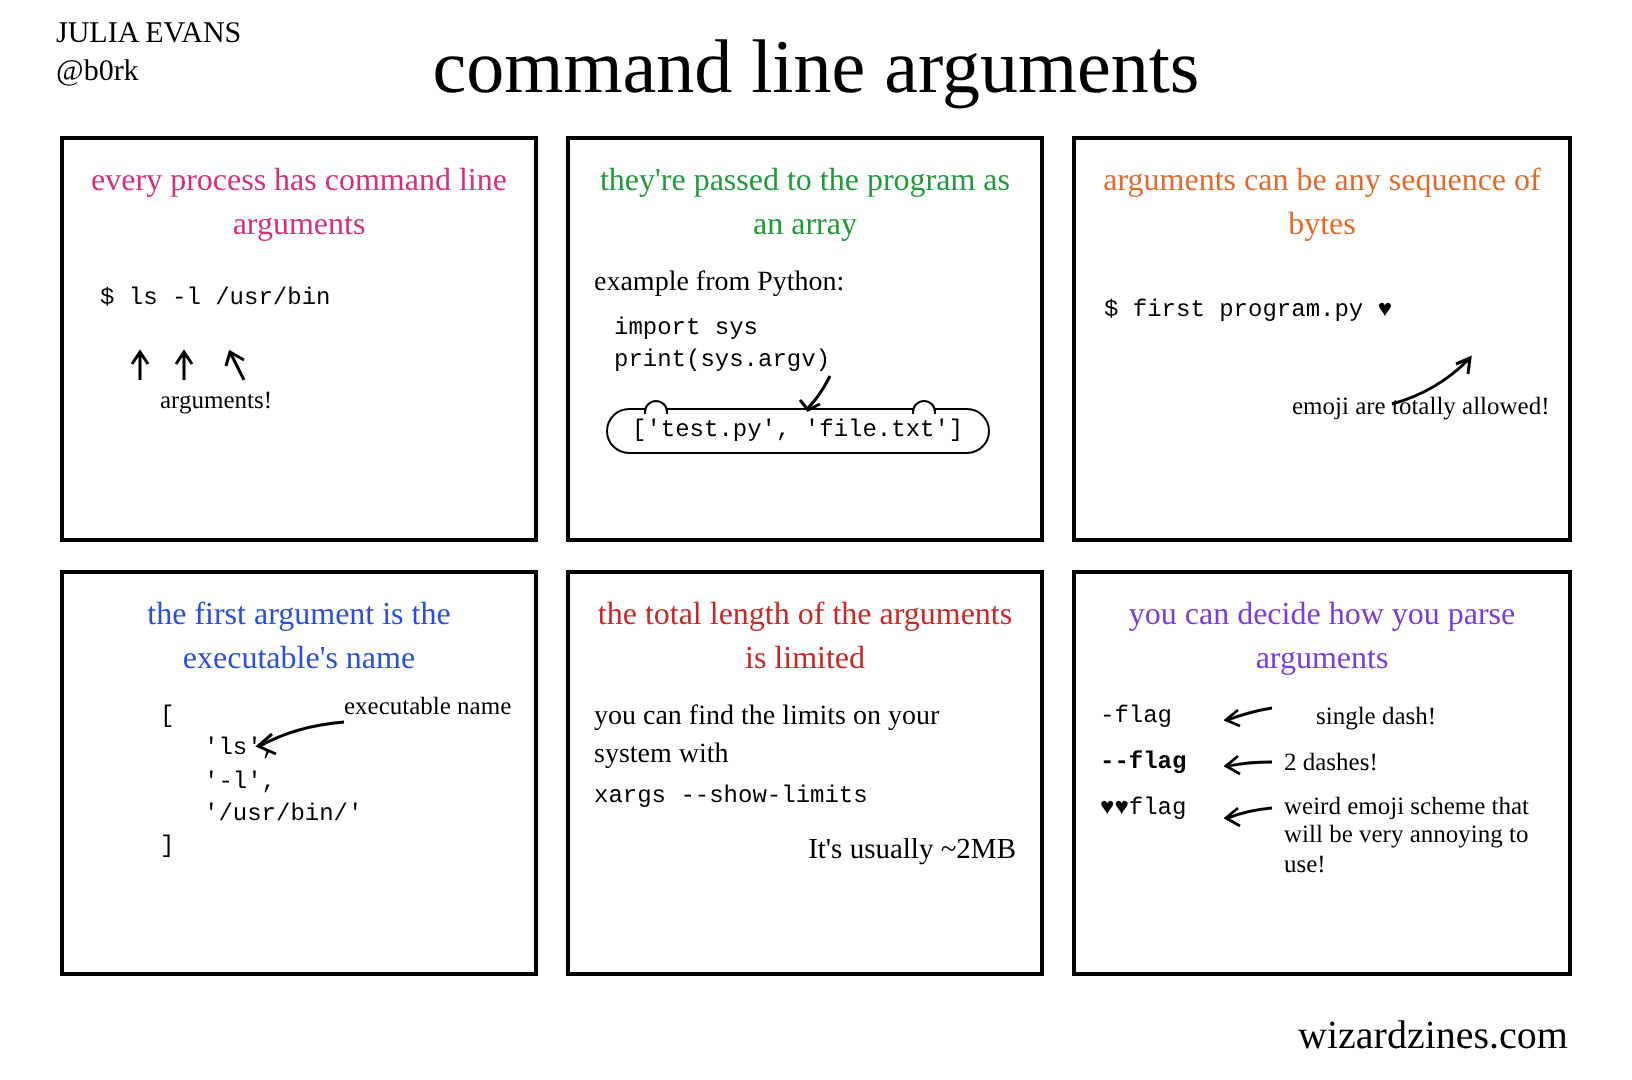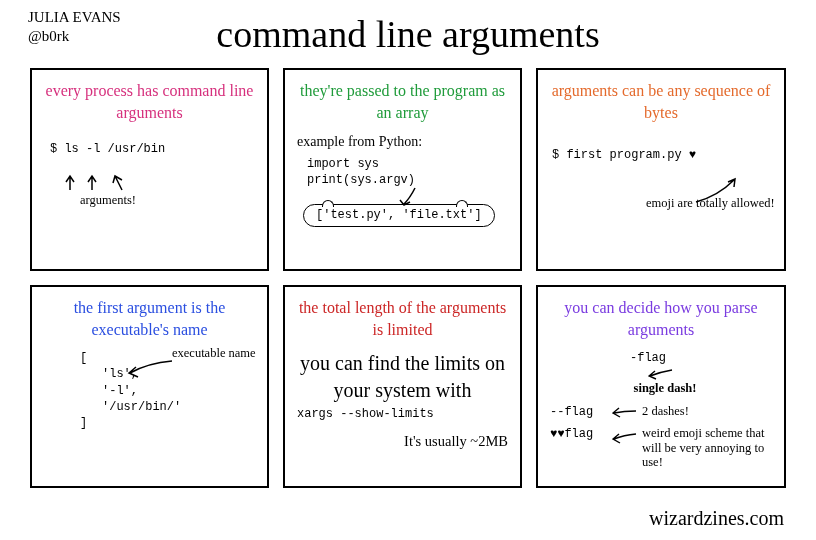--- a/index.html
+++ b/index.html
@@ -142,38 +142,38 @@
     <div class="mono" style="margin-left:58px;">'/usr/bin/'</div>
     <div class="mono" style="margin-left:36px;">]</div>
     <svg class="annot" style="top:72px; left:96px;" width="50" height="20">
       <path d="M44 2 Q20 4 2 14 M8 8 L1 14 L10 18" stroke="#000" fill="none" stroke-width="1.5"></path>
     </svg>
     <div class="small" style="position:absolute; top:60px; left:140px; line-height:1.1;">executable name</div>
   </div>
 
   <div class="panel">
     <div class="panel-title c-red">the total length of the arguments is limited</div>
-    <div style="font-size:20px; margin-bottom:2px;text-align:center;">you can find the limits on your system with</div>
+    <div style="font-size:14px; margin-bottom:2px;">you can find the limits on your system with</div>
     <div class="mono">xargs --show-limits</div>
     <div style="margin-top:10px; font-size:14.5px;text-align:right;">It's usually ~2MB</div>
   </div>
 
   <div class="panel">
     <div class="panel-title c-purple">you can decide how you parse arguments</div>
 
-    <div style="display:flex; align-items:center; margin-bottom:6px;flex-direction:column;">
+    <div style="display:flex; margin-bottom:6px;">
       <span class="mono" style="width:62px;">-flag</span>
       <svg width="26" height="14">
           <path d="M24 4 Q12 6 2 10 M7 5 L1 10 L8 13" stroke="#000" fill="none" stroke-width="1.4"></path>
         </svg>
-      <span class="small" style="margin-left:8px;font-weight:bold;">single dash!</span>
+      <span class="small" style="margin-left:20px;">single dash!</span>
     </div>
 
     <div style="display:flex; align-items:center; margin-bottom:6px;">
-      <span class="mono" style="width:62px;">--flag</span>
+      <span class="mono" style="width:62px;font-weight:bold;">--flag</span>
       <svg width="26" height="14">
           <path d="M24 6 Q12 6 2 8 M7 3 L1 8 L8 12" stroke="#000" fill="none" stroke-width="1.4"></path>
         </svg>
       <span class="small" style="margin-left:4px;">2 dashes!</span>
     </div>
 
     <div style="display:flex; align-items:flex-start;">
       <span class="mono" style="width:62px;">♥♥flag</span>
       <svg width="26" height="14" style="margin-top:4px;">
           <path d="M24 4 Q12 5 2 9 M7 4 L1 9 L8 13" stroke="#000" fill="none" stroke-width="1.4"></path>

